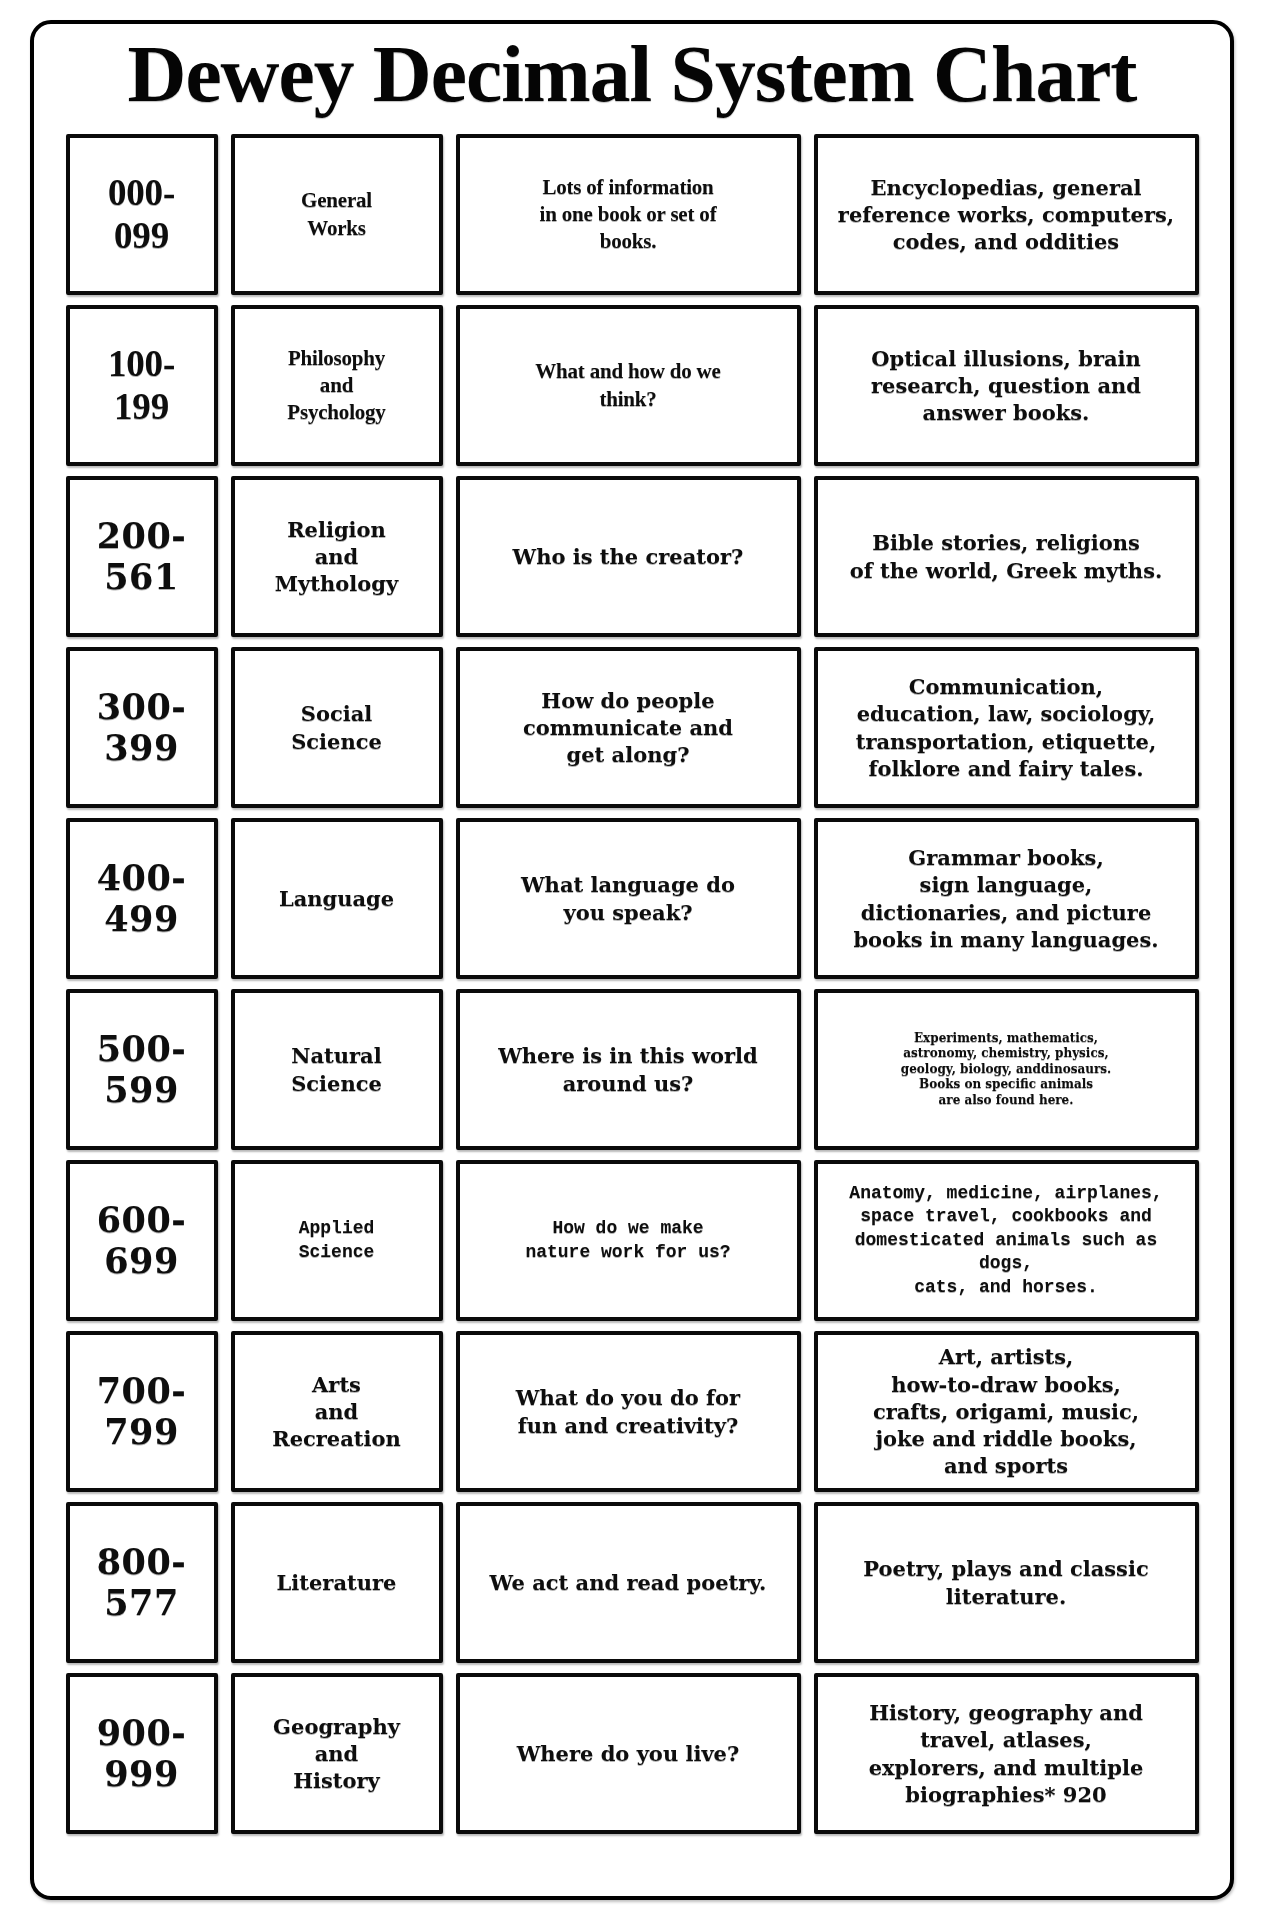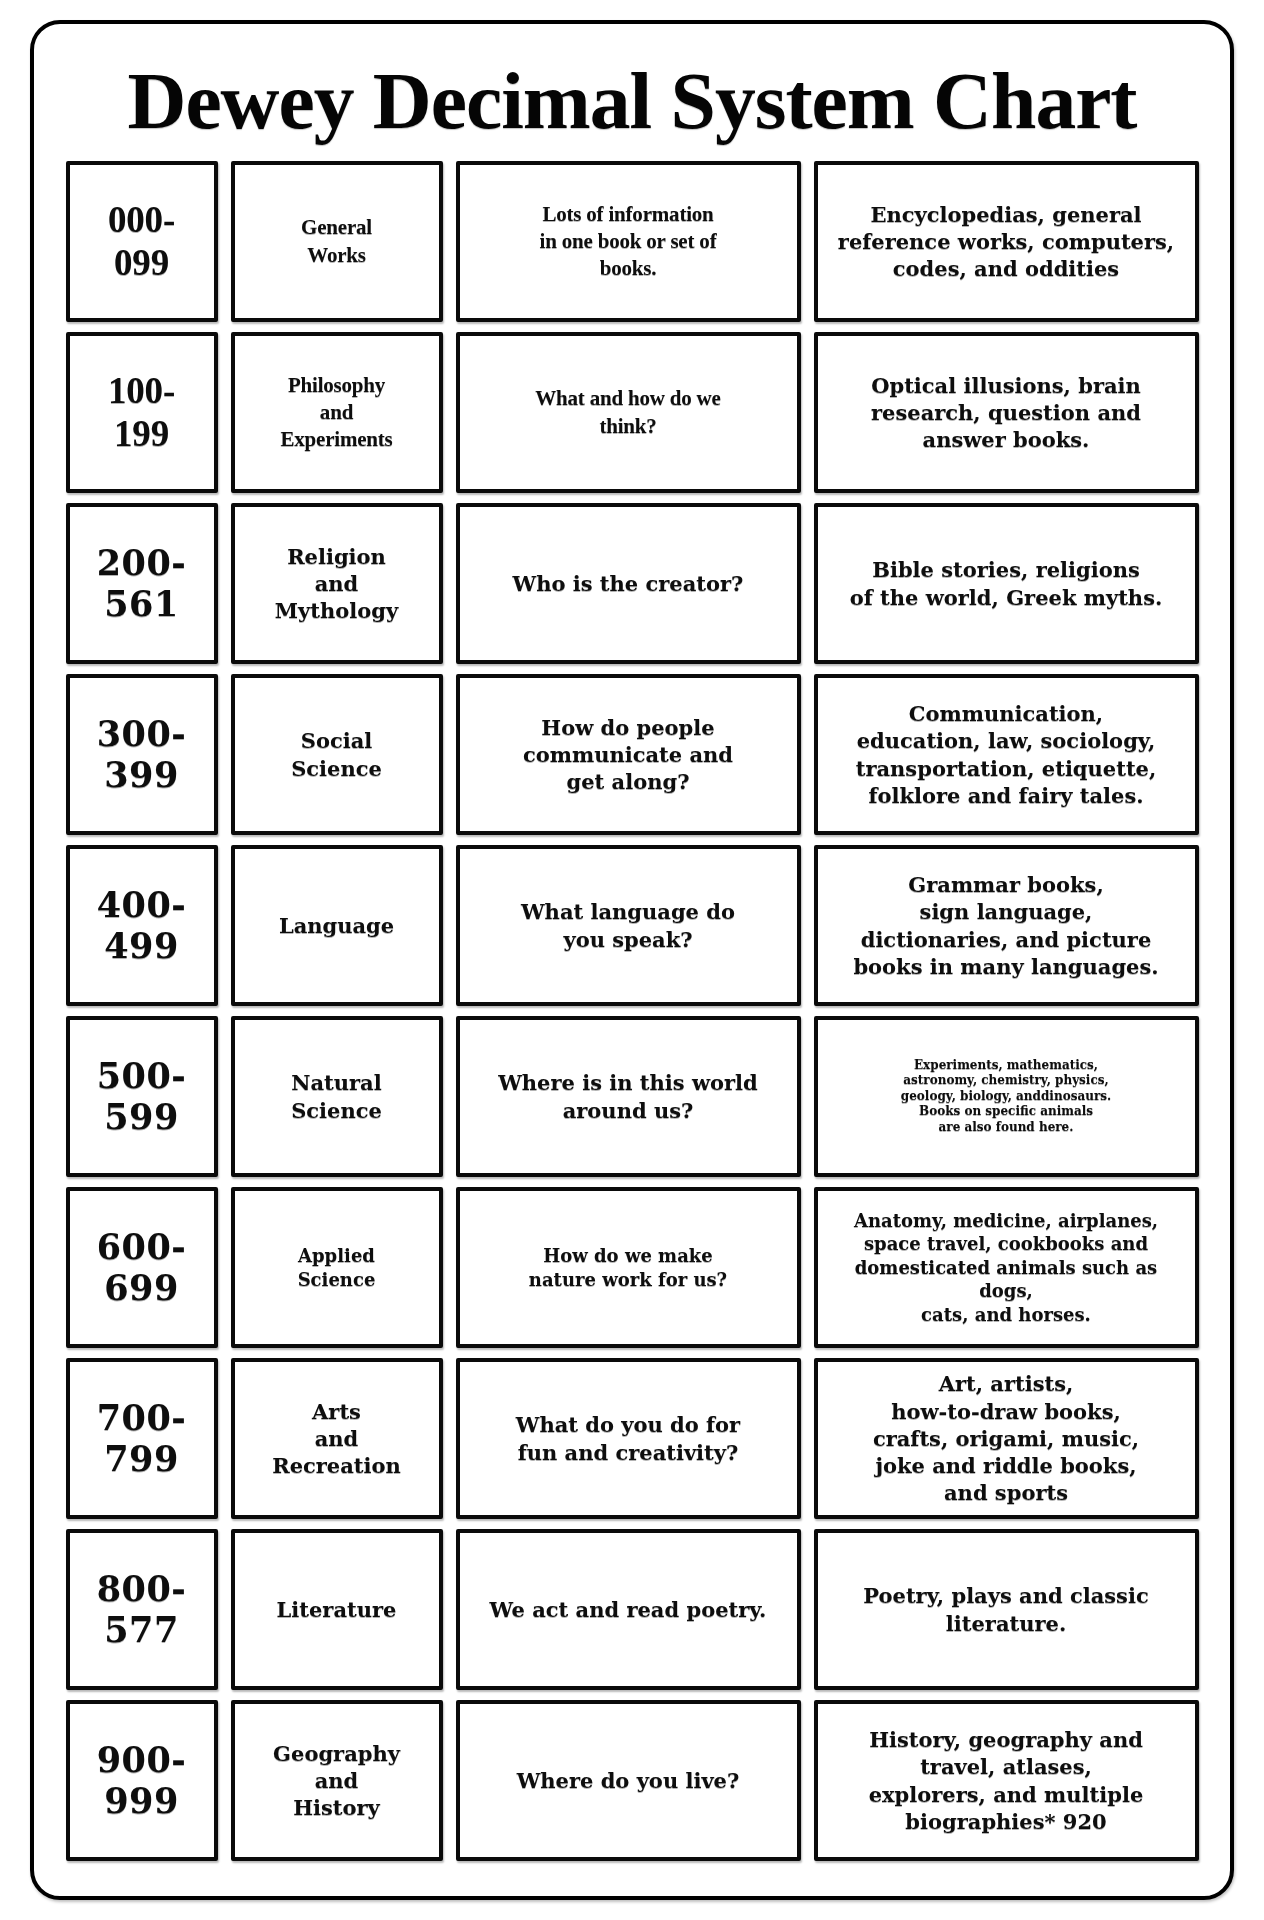--- a/index.html
+++ b/index.html
@@ -13,23 +13,23 @@
   }
   .sheet {
     position: absolute;
     left: 30px;
     top: 20px;
     width: 1204px;
     height: 1880px;
     box-sizing: border-box;
     background: #ffffff;
     border: 4px solid #000000;
-    border-radius: 30px;
+    border-radius: 21px;
     box-shadow: 1px 2px 3px rgba(0,0,0,0.25);
-    padding-top: 35px;
+    padding-top: 8px;
   }
   .page-title {
     margin: 0;
     text-align: center;
     font-family: "Liberation Serif", serif;
     font-weight: 700;
     font-size: 80px;
     line-height: 1.05;
     letter-spacing: -1px;
     color: #050505;
@@ -67,21 +67,21 @@
     font-size: 35px;
     letter-spacing: 0.5px;
     line-height: 1.15;
     text-align: center;
   }
   .narrow {
     font-family: "Liberation Serif", serif;
     letter-spacing: -0.2px;
   }
   .narrow.range { font-size: 37px; }
-  .small  { font-size: 18px; }
+  .small  { font-size: 18px; font-family: Liberation Mono, monospace; }
   .smaller{ font-size: 12px; }
 </style>
 </head>
 <body>
 
 <div class="sheet">
   <h1 class="page-title">Dewey Decimal System Chart</h1>
 
   <div class="grid">
 
@@ -96,21 +96,21 @@
       <div class="cell">Encyclopedias, general
 reference works, computers,
 codes, and oddities</div>
     </div>
 
     <div class="row">
       <div class="cell range narrow">100-
 199</div>
       <div class="cell narrow">Philosophy
 and
-Experiments</div>
+Psychology</div>
       <div class="cell narrow">What and how do we
 think?</div>
       <div class="cell">Optical illusions, brain
 research, question and
 answer books.</div>
     </div>
 
     <div class="row">
       <div class="cell range">200-
 561</div>

